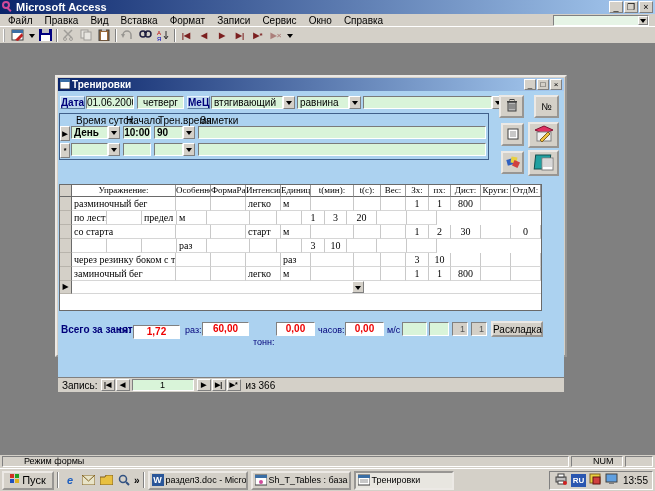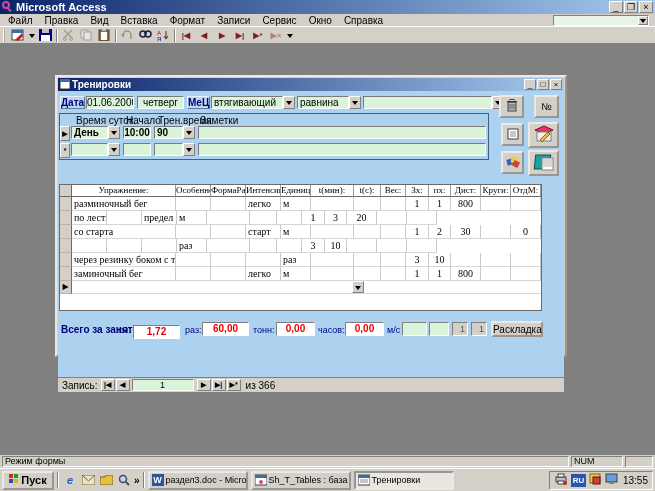--- a/index.html
+++ b/index.html
@@ -91,26 +91,26 @@
     border-top:1px solid #808080; display:flex; align-items:center; padding-left:4px; }
   .recbtn { height:12px; min-width:14px; margin-left:1px; font-size:7px; line-height:10px;
     text-align:center; color:#000; font-weight:bold; background:#D4D0C8;
     border:1px solid; border-color:#fff #808080 #808080 #fff; }
   .recfield { width:62px; height:12px; margin:0 2px; background:var(--field-green);
     border:1px solid; border-color:#808080 #fff #fff #808080; font-size:9px; line-height:10px; text-align:center; }
   
   .statusbar { height:13px; background:#D4D0C8; display:flex; align-items:center; gap:2px;
     padding:1px 2px; flex:0 0 auto; }
   .spanel { height:11px; border:1px solid; border-color:#808080 #fff #fff #808080;
-    font-size:9px; line-height:9px; padding-left:2px; white-space:nowrap; }
+    font-size:9px; line-height:9px; padding-left:21px; white-space:nowrap; }
   
   .taskbar { height:23px; background:#D4D0C8; border-top:1px solid #fff; display:flex;
     align-items:center; padding:0 2px; gap:3px; flex:0 0 auto; }
   .startbtn { width:52px; height:19px; display:flex; align-items:center; justify-content:center; gap:2px;
-    font-weight:bold; font-size:11px; background:#D4D0C8; border:2px outset #ECE9E5; }
+    font-weight:normal; font-size:11px; background:#D4D0C8; border:2px outset #ECE9E5; }
   .ql { display:flex; align-items:center; gap:2px; }
   .qlicon { width:16px; height:16px; display:flex; align-items:center; justify-content:center; font-size:11px; }
   .taskbtnbar { width:100px; height:19px; display:flex; align-items:center; gap:2px; padding:0 2px;
     background:#D4D0C8; border:2px outset #ECE9E5; font-size:9px; overflow:hidden; white-space:nowrap; }
   .taskbtnbar.active { border:2px inset #ECE9E5; background:#E8E6E0; }
   .tbicon { width:12px; height:12px; flex:0 0 auto; display:flex; align-items:center; justify-content:center;
     font-size:9px; font-weight:bold; color:#fff; }
   .tray { margin-left:auto; height:19px; display:flex; align-items:center; gap:3px; padding:0 4px;
     border:1px solid; border-color:#808080 #fff #fff #808080; }
   .ru { width:15px; height:13px; background:#2a56b0; color:#fff; font-size:8px; font-weight:bold;
@@ -484,21 +484,21 @@
             </div>
           </div>
           <div class="ds-fill"></div>
         </div>
 
         <span class="tlbl" style="left:3px;top:233px;font-size:10px;font-weight:bold">Всего за занятие</span>
         <span class="tlbl" style="left:60px;top:234px">км:</span>
         <span class="tbox" style="left:75px;top:234px;width:47px">1,72</span>
         <span class="tlbl" style="left:127px;top:234px">раз:</span>
         <span class="tbox" style="left:144px;top:231px;width:47px">60,00</span>
-        <span class="tlbl" style="left:195px;top:234px">тонн:</span>
+        <span class="tlbl" style="left:195px;top:246px">тонн:</span>
         <span class="tbox" style="left:218px;top:231px;width:39px">0,00</span>
         <span class="tlbl" style="left:260px;top:234px">часов:</span>
         <span class="tbox" style="left:287px;top:231px;width:39px">0,00</span>
         <span class="tlbl" style="left:329px;top:234px">м/с (ср)</span>
         <span class="gbox" style="left:344px;top:231px;width:25px"></span>
         <span class="gbox" style="left:371px;top:231px;width:20px"></span>
         <span class="nbox" style="left:394px;top:231px;width:16px">1</span>
         <span class="nbox" style="left:413px;top:231px;width:16px">1</span>
         <span class="rbtn" style="left:433px;top:230px;width:52px">Раскладка</span>
 

